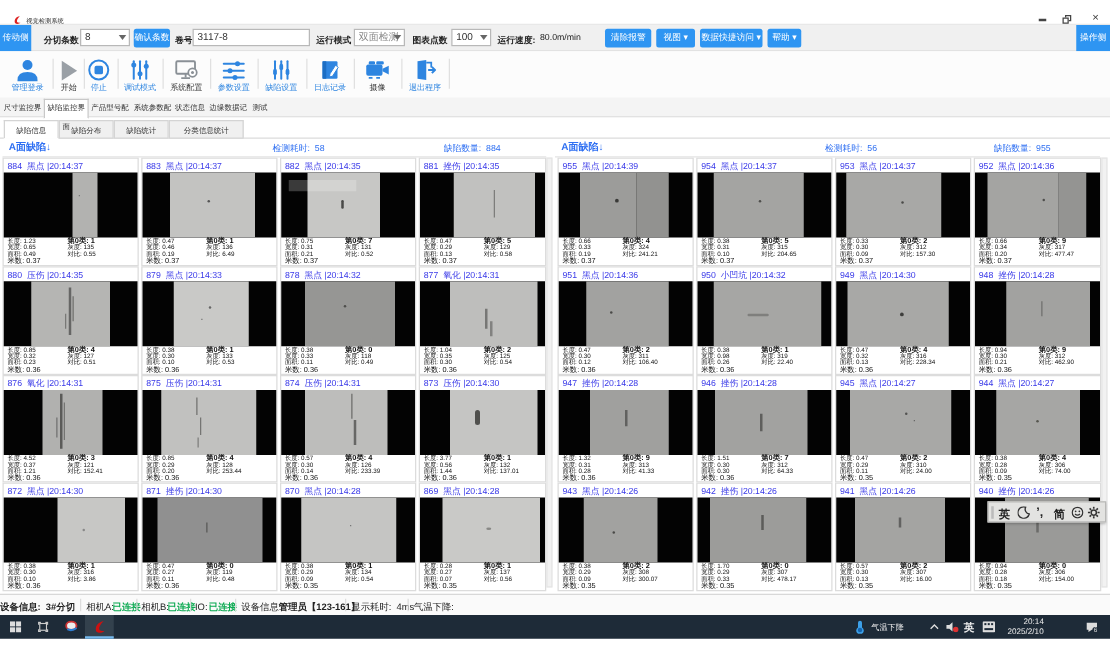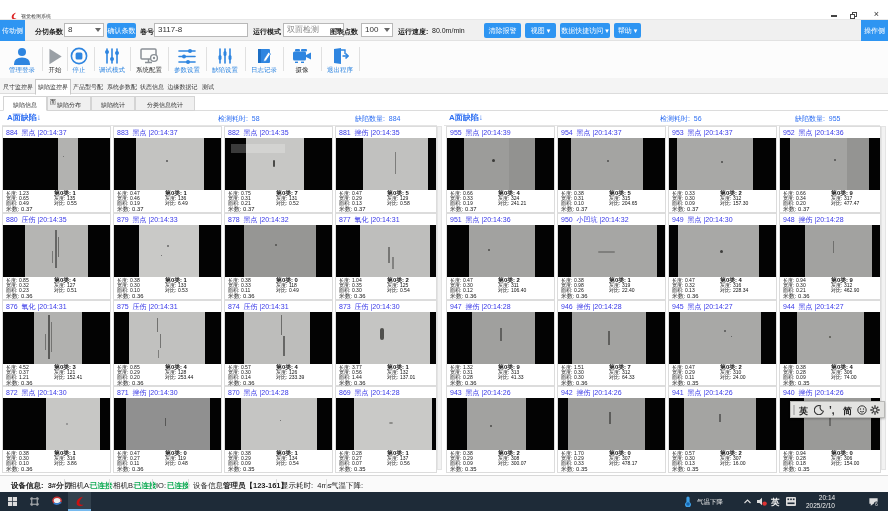--- a/index.html
+++ b/index.html
@@ -72,21 +72,21 @@
 </div>
 
 <div id="pbar">
  <div class="bluebtn" style="left:0;top:0;width:25px;height:21px;line-height:21px;border-radius:0">传动侧</div>
  <div class="plabel" style="left:35px">分切条数</div>
  <div class="pselect" style="left:64px;width:40px">8<span class="ar"></span></div>
  <div class="bluebtn" style="left:107px;top:3px;width:29px;height:15px;line-height:15px">确认条数</div>
  <div class="plabel" style="left:140px">卷号</div>
  <div class="pselect" style="left:154px;width:94px">3117-8</div>
  <div class="plabel" style="left:253px">运行模式</div>
- <div class="pselect" style="left:283px;width:61px;color:#888">双面检测<span class="ar"></span></div>
+ <div class="pselect" style="left:283px;width:41px;color:#888">双面检测<span class="ar"></span></div>
  <div class="plabel" style="left:330px">图表点数</div>
  <div class="pselect" style="left:361px;width:32px">100<span class="ar"></span></div>
  <div class="plabel" style="left:398px">运行速度:</div>
  <div class="plabel" style="left:432px;font-weight:normal">80.0m/min</div>
  <div class="bluebtn" style="left:484px;top:3px;width:37px;height:15px;line-height:15px">清除报警</div>
  <div class="bluebtn" style="left:525px;top:3px;width:31px;height:15px;line-height:15px">视图 ▾</div>
  <div class="bluebtn" style="left:560px;top:3px;width:50px;height:15px;line-height:15px">数据快捷访问 ▾</div>
  <div class="bluebtn" style="left:614px;top:3px;width:27px;height:15px;line-height:15px">帮助 ▾</div>
  <div class="bluebtn" style="left:861px;top:0;width:27px;height:21px;line-height:21px;border-radius:0">操作侧</div>
 </div>
@@ -561,21 +561,21 @@
       <b style="left:24.3px;width:66.4px;background:#9a9a98"></b>
       <i style="left:48.6px;top:18px;width:2px;height:10px;background:rgba(60,60,58,.5);"></i>
     </div>
 <div class="cinfo">
       <div class="cl">长度: 0.94<br>宽度: 0.28<br>面积: 0.18<br><span class="ms">米数: 0.35</span></div>
       <div class="cr"><span class="b1">第0类: 0</span><br>灰度: 306<br>对比: 154.00</div>
     </div>
 </div>
 
 <div id="sbar">
- <span class="bld" style="left:11px">设备信息:&nbsp; 3#分切</span>
+ <span class="bld" style="left:0">设备信息:&nbsp; 3#分切</span>
  <span class="sep" style="left:64px"></span>
  <span style="left:69px">相机A:</span>
     <span class="grn" style="left:90px">已连接</span>
  <span class="sep" style="left:109px"></span>
  <span style="left:113px">相机B:</span>
     <span class="grn" style="left:134px">已连接</span>
  <span class="sep" style="left:152px"></span>
  <span style="left:156px">IO:</span>
     <span class="grn" style="left:167px">已连接</span>
  <span class="sep" style="left:188px"></span>

